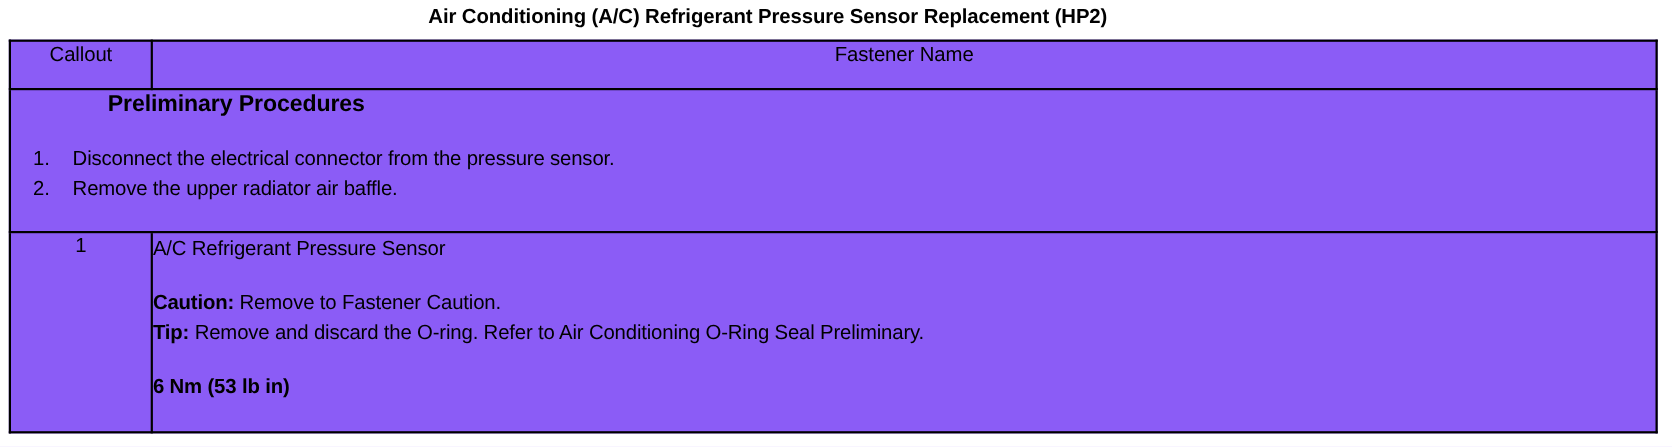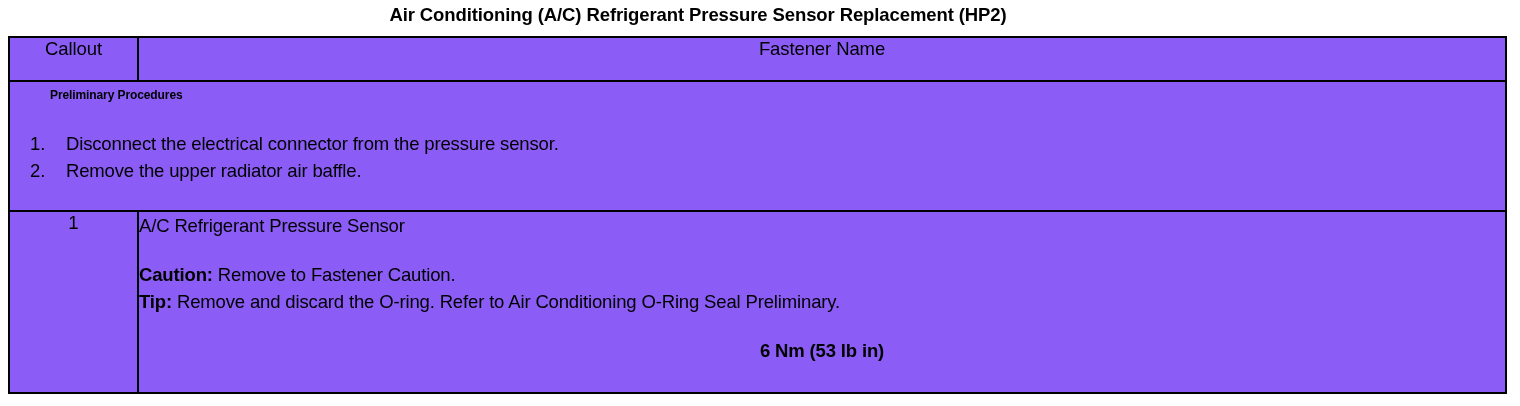--- a/index.html
+++ b/index.html
@@ -69,24 +69,24 @@
     letter-spacing: -0.1px;
   }
 
   
   .prelim-cell {
     height: 130px;
     padding: 8px 0 6px 0;
     vertical-align: top;
   }
   .prelim-title {
-    font-size: 12px;
+    font-size: 21px;
     font-weight: bold;
     letter-spacing: -0.1px;
-    padding-left: 40px;
+    padding-left: 88px;
     line-height: 26px;
   }
   .prelim-list {
     margin: 0;
     padding: 0;
     list-style: none;
   }
   .prelim-list li {
     font-size: 18.5px;
     line-height: 27px;
@@ -112,21 +112,21 @@
     padding: 7px 0 0 8px;
     vertical-align: top;
   }
   .detail-line {
     font-size: 18.5px;
     line-height: 27px;
     letter-spacing: -0.15px;
     white-space: nowrap;
   }
   .detail-spacer { height: 22px; }
-  .bold { font-weight: bold; text-align: center; }
+  .bold { font-weight: bold; }
 </style>
 </head>
 <body>
 
 <div class="page">
 
   <div class="doc-title">Air Conditioning (A/C) Refrigerant Pressure Sensor Replacement (HP2)</div>
 
   <table class="proc-table">
     <colgroup>

